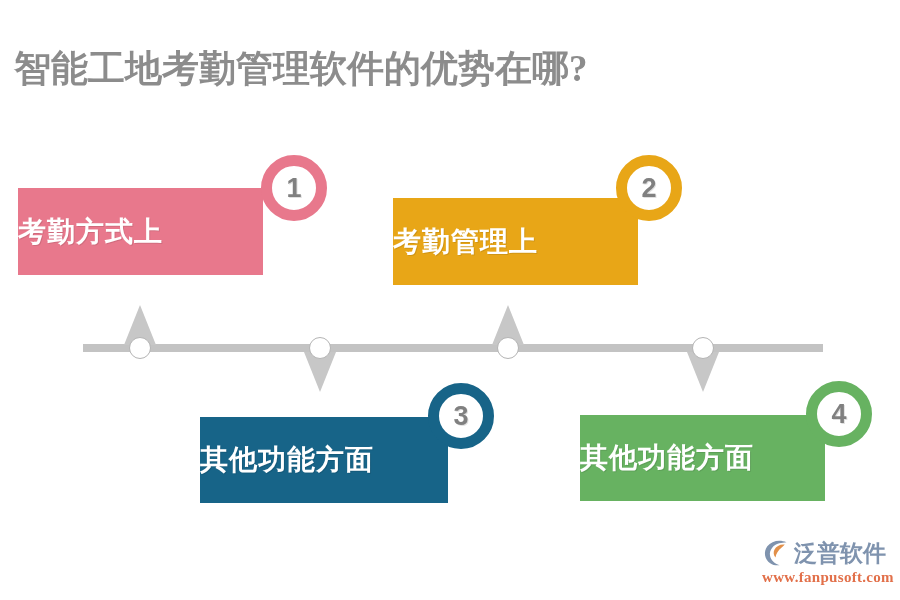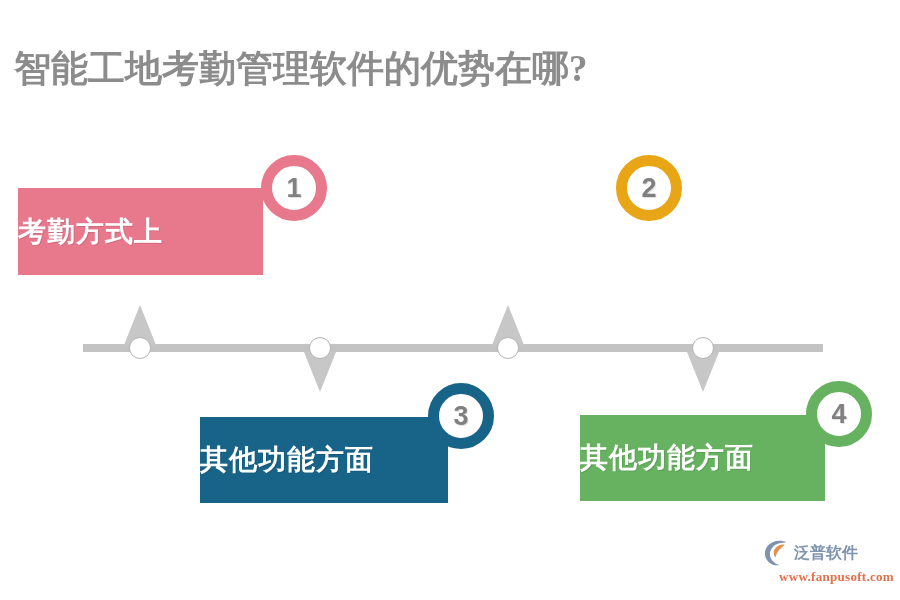--- a/index.html
+++ b/index.html
@@ -144,34 +144,34 @@
     align-items: center;
     height: 30px;
   }
   .logo-mark {
     width: 30px;
     height: 30px;
     flex: 0 0 30px;
   }
   .logo-name {
     color: #7f93ae;
-    font-size: 16px;
+    font-size: 23px;
     font-weight: bold;
     letter-spacing: 0px;
     margin-left: 2px;
     line-height: 30px;
     white-space: nowrap;
   }
   .logo-url {
     color: #e2704a;
-    font-size: 13px;
+    font-size: 15px;
     font-weight: bold;
     letter-spacing: 0.3px;
     margin-top: 1px;
-    text-align: right;
+    text-align: center;
     white-space: nowrap;
     font-family: "Liberation Serif", "DejaVu Serif", serif;
   }
 </style>
 </head>
 <body>
 
 <div id="canvas">
 
   <div class="page-title">智能工地考勤管理软件的优势在哪?</div>
@@ -191,20 +191,23 @@
   <div class="step" id="step-1">
     <div class="step-box">
       <span class="step-label">考勤方式上</span>
     </div>
     <div class="step-badge">
       <span class="badge-num">1</span>
     </div>
   </div>
 
   <div class="step" id="step-2">
+    <div class="step-box">
+      <span class="step-label">考勤管理上</span>
+    </div>
     <div class="step-badge">
       <span class="badge-num">2</span>
     </div>
   </div>
 
   <div class="step" id="step-3">
     <div class="step-box">
       <span class="step-label">其他功能方面</span>
     </div>
     <div class="step-badge">

